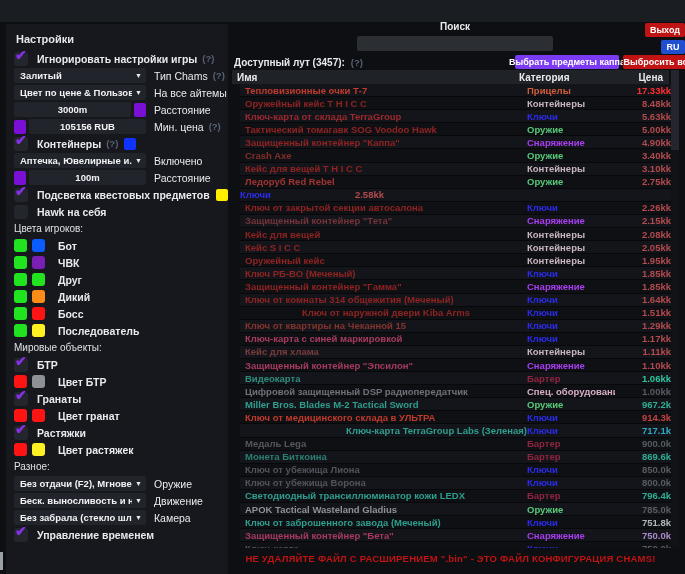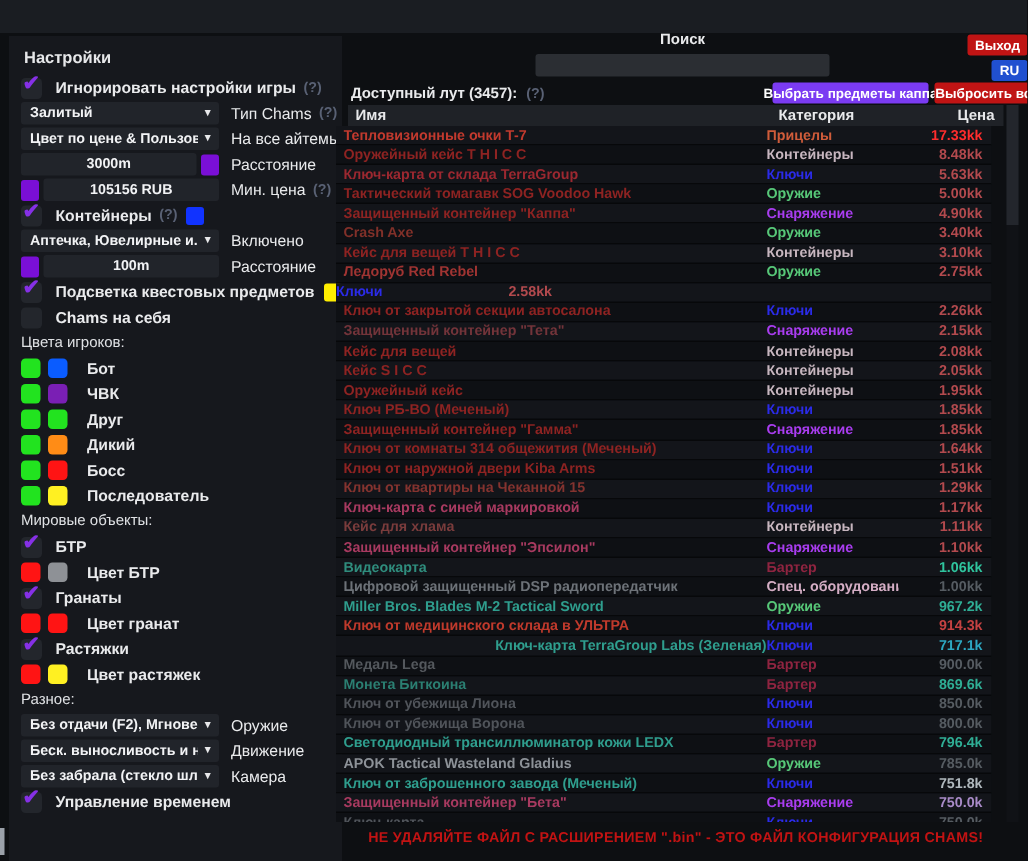--- a/index.html
+++ b/index.html
@@ -43,21 +43,21 @@
   .btn-discard{left:623px;top:55px;width:70px;background:#c01414;}
 
   
   .loot-title{position:absolute;left:234px;top:57px;font-size:10px;font-weight:700;color:#e9eaec;}
   .loot-title .help{margin-left:6px;}
   .thead{position:absolute;left:232px;top:70px;width:437px;height:14px;background:#1f2227;display:flex;align-items:center;}
   .th{font-size:10px;font-weight:700;color:#e8e9eb;}
   .th-name{margin-left:5px;flex:1;}
   .th-cat{width:88px;flex:0 0 88px;}
   .th-price{width:56px;flex:0 0 56px;text-align:right;margin-right:6px;}
-  .tbody{position:absolute;left:224px;top:84px;width:437px;height:464px;overflow:hidden;}
+  .tbody{position:absolute;left:240px;top:84px;width:437px;height:464px;overflow:hidden;}
   .lrow{display:flex;align-items:center;height:13.1px;border-bottom:1px solid #07080a;}
   .lrow:nth-child(odd){background:#13151a;}
   .lrow:nth-child(even){background:#0e1014;}
   .ln{font-size:9.5px;font-weight:700;margin-left:5px;flex:1;white-space:nowrap;overflow:hidden;}
   .lc{font-size:9.5px;font-weight:700;width:88px;flex:0 0 88px;white-space:nowrap;overflow:hidden;}
   .lp{font-size:9.5px;font-weight:700;width:56px;flex:0 0 56px;text-align:right;margin-right:6px;}
   .vtrack{position:absolute;left:671px;top:70px;width:8px;height:478px;background:#101216;}
   .vthumb{position:absolute;left:0;top:0;width:8px;height:80px;background:#23262c;}
 
   .warning{position:absolute;left:232px;top:553px;width:437px;text-align:center;font-size:9.5px;font-weight:700;color:#c21313;letter-spacing:.2px;}
@@ -141,21 +141,21 @@
         </div>
         <div class="srow">
           <span class="checkbox">
             <span class="tick">✔</span>
           </span>
           <span class="slabel">Подсветка квестовых предметов</span>
           <span class="inline-swatch" style="background: rgb(255, 238, 0);"></span>
         </div>
         <div class="srow">
           <span class="checkbox"></span>
-          <span class="slabel">Chams на себя</span>
+          <span class="slabel">Hawk на себя</span>
         </div>
         <div class="srow section">
           <span class="section-label">Цвета игроков:</span>
         </div>
         <div class="srow">
           <span class="cswatch" style="background: rgb(34, 227, 31);"></span>
           <span class="cswatch" style="background: rgb(10, 92, 255);"></span>
           <span class="colors-label">Бот</span>
         </div>
         <div class="srow">
@@ -348,21 +348,21 @@
         <span class="ln" style="color: rgb(142, 35, 34);">Защищенный контейнер "Гамма"</span>
         <span class="lc" style="color: rgb(169, 61, 240);">Снаряжение</span>
         <span class="lp" style="color: rgb(179, 74, 78);">1.85kk</span>
       </div>
       <div class="lrow">
         <span class="ln" style="color: rgb(142, 35, 34);">Ключ от комнаты 314 общежития (Меченый)</span>
         <span class="lc" style="color: rgb(43, 43, 232);">Ключи</span>
         <span class="lp" style="color: rgb(179, 74, 78);">1.64kk</span>
       </div>
       <div class="lrow">
-        <span class="ln" style="color: rgb(142, 35, 34);">Ключ от наружной двери Kiba Arms</span>
+        <span class="ln" style="color: rgb(142, 35, 34); text-align: center;">Ключ от наружной двери Kiba Arms</span>
         <span class="lc" style="color: rgb(43, 43, 232);">Ключи</span>
         <span class="lp" style="color: rgb(179, 74, 78);">1.51kk</span>
       </div>
       <div class="lrow">
         <span class="ln" style="color: rgb(132, 51, 47);">Ключ от квартиры на Чеканной 15</span>
         <span class="lc" style="color: rgb(43, 43, 232);">Ключи</span>
         <span class="lp" style="color: rgb(179, 74, 78);">1.29kk</span>
       </div>
       <div class="lrow">
         <span class="ln" style="color: rgb(168, 58, 96);">Ключ-карта с синей маркировкой</span>

